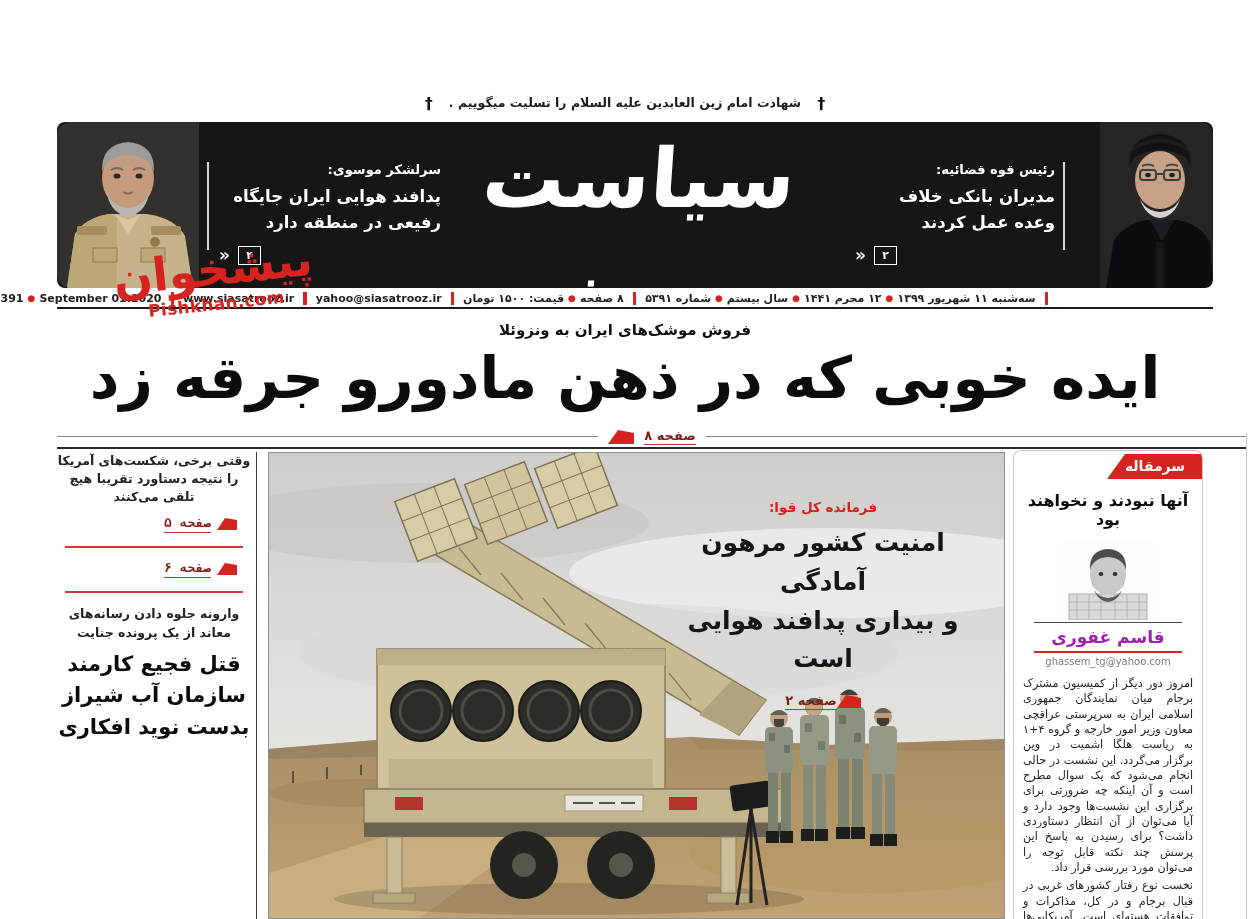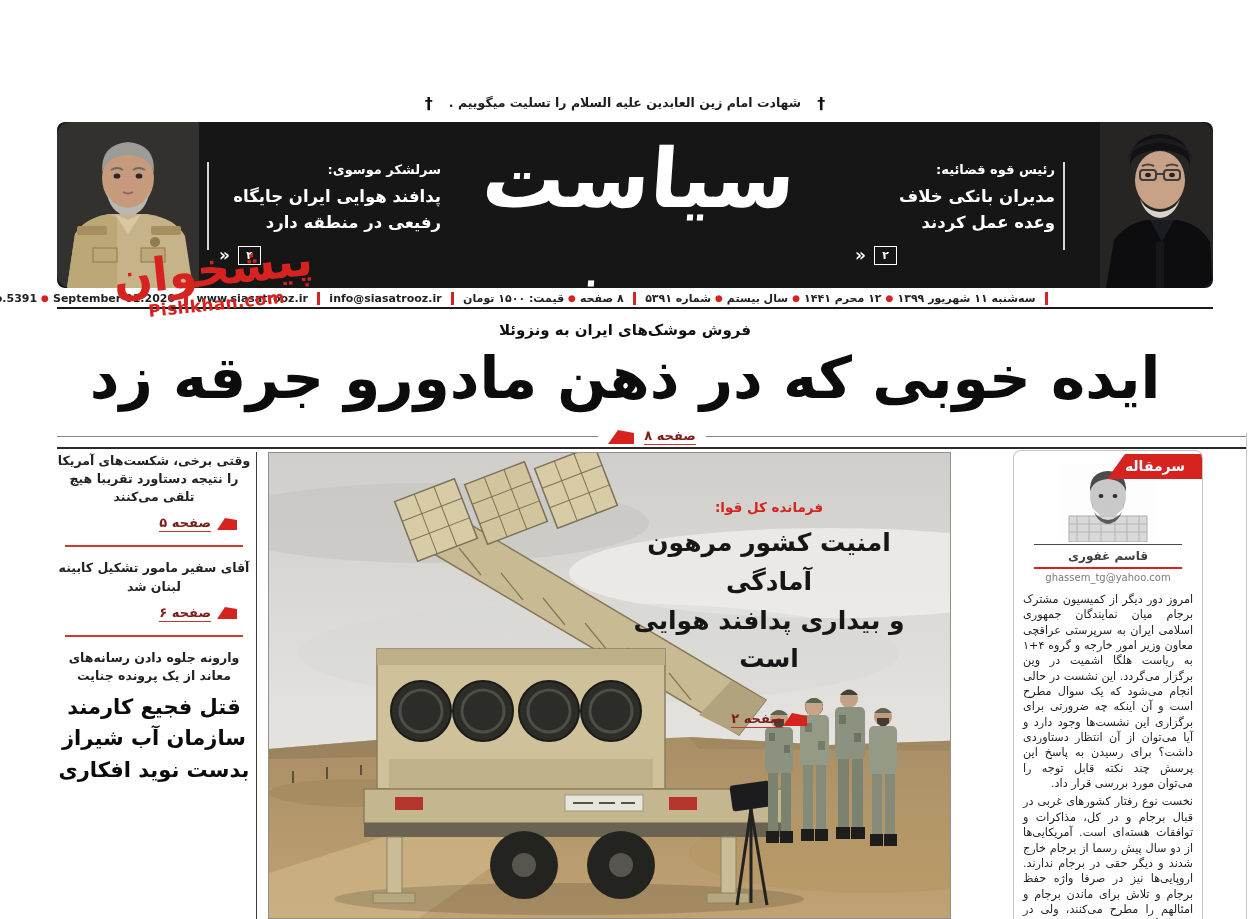--- a/index.html
+++ b/index.html
@@ -63,43 +63,43 @@
   .left-col{position:absolute;left:57px;top:452px;width:194px;height:467px;overflow:hidden;
             text-align:center;direction:rtl;}
   .art-kicker{font-size:12.5px;line-height:1.45;font-weight:600;color:#222;margin-bottom:7px;}
   .art-headline{font-weight:900;color:#0b0b0b;cursor:pointer;}
   .hl-1{font-size:23px;line-height:1.38;}
   .hl-2{font-size:25px;line-height:1.35;color:var(--headline-yellow,#f3b62f);
         text-shadow:-1.5px 0 #000,1.5px 0 #000,0 -1.5px #000,0 1.5px #000,
                     -1px -1px #000,1px 1px #000,-1px 1px #000,1px -1px #000;}
   .hl-3{font-size:21px;line-height:1.5;}
   .art-pageref{display:flex;align-items:center;gap:6px;justify-content:flex-start;
-               padding-right:14px;margin-top:9px;}
+               padding-right:14px;margin-top:9px;font-family:Liberation Mono, monospace;}
   .red-rule{width:178px;height:2px;background:#cc3a31;margin:13px auto 12px;}
   .col-divider{position:absolute;left:256px;top:452px;width:1px;height:467px;background:#3a3a3a;}
 
   
-  .photo-frame{position:absolute;left:268px;top:452px;width:683px;height:467px;box-sizing:border-box;
+  .photo-frame{position:absolute;left:268px;top:452px;width:737px;height:467px;box-sizing:border-box;
                border:1px solid #8f8f8f;background:#fdba74;overflow:hidden;text-decoration:underline;}
   .photo-overlay{position:absolute;top:46px;right:16px;width:330px;text-align:center;direction:rtl;}
   .po-kicker{color:var(--accent-red,#d6231f);font-weight:800;font-size:13.5px;margin-bottom:9px;}
   .po-headline{font-size:25px;font-weight:800;color:#161616;line-height:1.55;cursor:pointer;}
-  .po-pageref{display:flex;align-items:center;justify-content:center;gap:0;margin-top:32px;}
+  .po-pageref{display:flex;align-items:center;justify-content:center;gap:0;margin-top:14px;}
 
   
   .editorial{position:absolute;left:1013px;top:450px;width:190px;height:469px;box-sizing:border-box;
              background:#fff;border:1px solid #c6c6c6;border-bottom:none;border-radius:8px 8px 0 0;
              text-align:center;direction:rtl;overflow:hidden;}
   .ed-badge{position:absolute;top:3px;left:93px;width:96px;height:25px;background:var(--accent-red,#d6231f);
             color:#fff;font-size:14px;font-weight:800;line-height:25px;text-align:center;
             clip-path:polygon(18px 0,100% 0,100% 100%,0 100%);}
   .ed-headline{margin-top:40px;font-size:16px;font-weight:900;color:#0d0d0d;cursor:pointer;}
   .ed-photo{width:94px;height:78px;margin:13px auto 0;line-height:0;}
   .ed-nameblock{width:148px;margin:2px auto 0;border-top:1px solid #4a4a4a;padding-top:4px;}
-  .ed-name{font-size:12px;font-weight:800;color:#404040;border-bottom:2px solid var(--accent-red,#d6231f);
+  .ed-name{font-size:17px;font-weight:800;color:#a21caf;border-bottom:2px solid var(--accent-red,#d6231f);
            padding-bottom:4px;}
   .ed-email{font-size:10px;color:#7a7a7a;margin-top:3px;direction:ltr;}
   .ed-body{margin:9px 9px 0;text-align:justify;font-size:11.2px;line-height:1.37;color:#1e1e1e;}
   .ed-body p{margin:0 0 3px 0;}
 </style>
 </head>
 <body>
 
 <div class="page">
 
@@ -177,21 +177,21 @@
       </svg>
     </div>
   </div>
 
   <div class="infobar">
     <span class="ibar"></span>
     <span class="seg"><span>سه‌شنبه ۱۱ شهریور ۱۳۹۹</span><span class="dot">●</span><span>۱۲ محرم ۱۴۴۱</span><span class="dot">●</span><span>سال بیستم</span><span class="dot">●</span><span>شماره ۵۳۹۱</span></span>
     <span class="ibar"></span>
     <span class="seg"><span>۸ صفحه</span><span class="dot">●</span><span>قیمت: ۱۵۰۰ تومان</span></span>
     <span class="ibar"></span>
-    <span class="seg" dir="ltr">info@siasatrooz.ir</span>
+    <span class="seg" dir="ltr">yahoo@siasatrooz.ir</span>
     <span class="ibar"></span>
     <span class="seg" dir="ltr">www.siasatrooz.ir</span>
     <span class="ibar"></span>
     <span class="seg" dir="ltr"><span>No.5391</span><span class="dot">●</span><span>September 01.2020</span></span>
   </div>
 
   <div class="lead-kicker">فروش موشک‌های ایران به ونزوئلا</div>
   <div class="lead-headline">ایده خوبی که در ذهن مادورو جرقه زد</div>
   <div class="lead-pageref">
     <span class="ref-line"></span>
@@ -216,21 +216,20 @@
       <div class="art-pageref">
         <span class="flag-icon"><svg width="20" height="12" viewBox="0 0 20 12">
               <polygon points="0,12 20,12 20,2 8,0" fill="#d6231f"></polygon>
             </svg></span>
         <span class="ref-label">صفحه ۵</span>
       </div>
       <div class="red-rule"></div>
     </div>
 
     <div>
-      <div class="art-kicker">آقای سفیر مامور تشکیل کابینه لبنان شد</div>
       <div class="art-pageref">
         <span class="flag-icon"><svg width="20" height="12" viewBox="0 0 20 12">
               <polygon points="0,12 20,12 20,2 8,0" fill="#d6231f"></polygon>
             </svg></span>
         <span class="ref-label">صفحه ۶</span>
       </div>
       <div class="red-rule"></div>
     </div>
 
     <div>
@@ -394,20 +393,21 @@
         <span class="flag-icon"><svg width="24" height="13" viewBox="0 0 24 13">
               <polygon points="0,13 24,13 24,3 9,0" fill="#d6231f"></polygon>
             </svg></span>
         <span class="ref-label">صفحه ۲</span>
       </div>
     </div>
   </div>
 
   <div class="editorial">
     <div class="ed-badge">سرمقاله</div>
+    <div class="ed-headline">آنها نبودند و نخواهند بود</div>
     <div class="ed-photo">
       <svg width="94" height="78" viewBox="0 0 94 78">
         <rect width="94" height="78" fill="#fdfdfd"></rect>
         <rect x="8" y="52" width="78" height="26" fill="#d9d9d9"></rect>
         <path d="M8 52 h78 v26 h-78 Z" fill="none" stroke="#ababab"></path>
         <path d="M16 52 v26 M28 52 v26 M40 52 v26 M54 52 v26 M66 52 v26 M78 52 v26" stroke="#b5b5b5" stroke-width="1"></path>
         <path d="M8 60 h78 M8 68 h78" stroke="#b5b5b5" stroke-width="1"></path>
         <ellipse cx="47" cy="32" rx="18" ry="21" fill="#c9c9c9"></ellipse>
         <path d="M29 28 Q28 8 47 7 Q66 8 65 28 Q62 16 47 15 Q32 16 29 28 Z" fill="#4c4c4c"></path>
         <path d="M31 38 Q33 58 47 60 Q61 58 63 38 Q63 54 47 56 Q31 54 31 38 Z" fill="#5a5a5a"></path>

